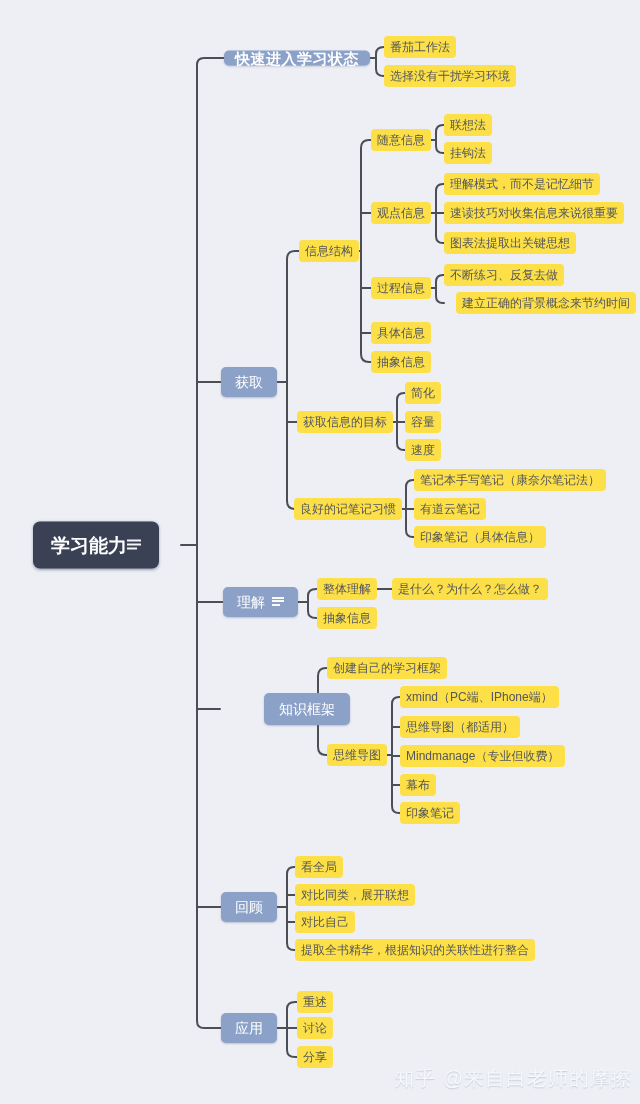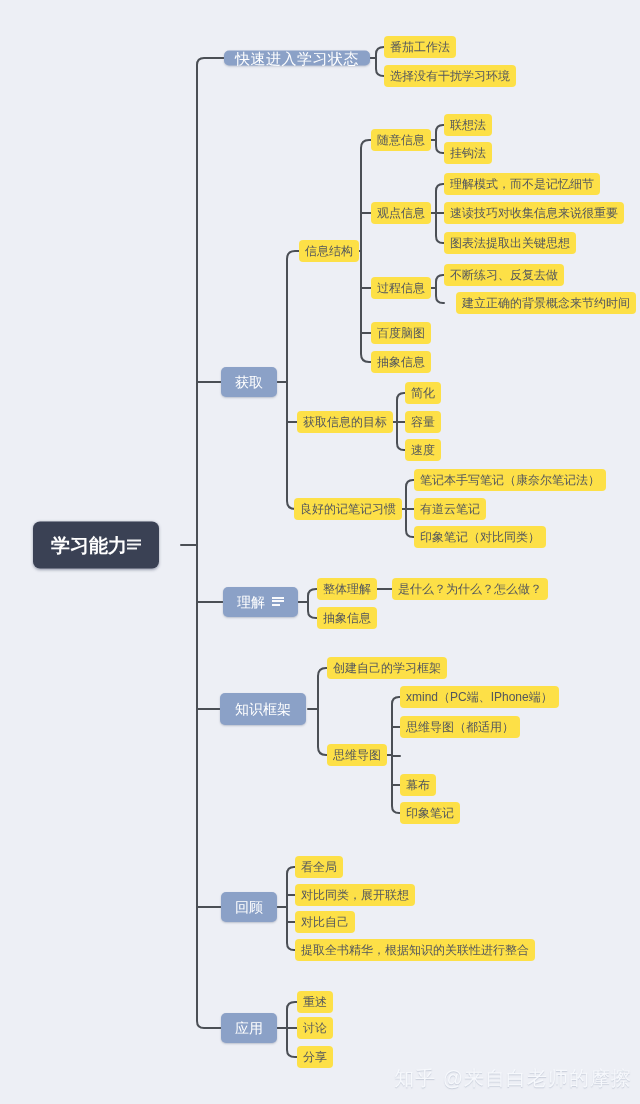--- a/index.html
+++ b/index.html
@@ -18,22 +18,22 @@
     font-size:12px;line-height:1;
     padding:5px 6px;border-radius:4px;
   }
   .branch{
     background:#8ba1c7;color:#ffffff;
     font-size:14px;line-height:1;
     padding:8px 14px;border-radius:5px;
     box-shadow:0 1px 2px rgba(110,122,145,.4);
     display:flex;align-items:center;gap:7px;
   }
-  .branch.big{font-size:15px;font-weight:normal;padding:0 11px;letter-spacing:.5px;}
-  .branch.framework{padding:9px 15px;}
+  .branch.big{font-size:15px;font-weight:bold;padding:0 11px;letter-spacing:.5px;}
+  .branch.framework{padding:9px 15px;margin-left:44px;}
   .root{
     background:#3a4154;color:#ffffff;
     font-size:19px;font-weight:bold;line-height:1;
     padding:14px 18px;border-radius:7px;
     display:flex;align-items:center;gap:0;
     box-shadow:0 1px 3px rgba(55,65,90,.45);
   }
   .notes-icon{
     display:inline-block;position:relative;
     width:14px;height:10px;
@@ -117,41 +117,42 @@
   <div class="node leaf" style="left:371px;top:140px">随意信息</div>
   <div class="node leaf" style="left:444px;top:125px">联想法</div>
   <div class="node leaf" style="left:444px;top:153px">挂钩法</div>
   <div class="node leaf" style="left:371px;top:213px">观点信息</div>
   <div class="node leaf" style="left:444px;top:213px">速读技巧对收集信息来说很重要</div>
   <div class="node leaf" style="left:444px;top:184px">理解模式，而不是记忆细节</div>
   <div class="node leaf" style="left:444px;top:243px">图表法提取出关键思想</div>
   <div class="node leaf" style="left:371px;top:288px">过程信息</div>
   <div class="node leaf" style="left:444px;top:275px">不断练习、反复去做</div>
   <div class="node leaf" style="left:456px;top:303px">建立正确的背景概念来节约时间</div>
-  <div class="node leaf" style="left:371px;top:333px">百度脑图</div>
+  <div class="node leaf" style="left:371px;top:333px">具体信息</div>
   <div class="node leaf" style="left:371px;top:362px">抽象信息</div>
 
   <div class="node leaf" style="left:297px;top:422px">获取信息的目标</div>
   <div class="node leaf" style="left:405px;top:393px">简化</div>
   <div class="node leaf" style="left:405px;top:422px">容量</div>
   <div class="node leaf" style="left:405px;top:450px">速度</div>
 
   <div class="node leaf" style="left:294px;top:509px">良好的记笔记习惯</div>
   <div class="node leaf" style="left:414px;top:480px">笔记本手写笔记（康奈尔笔记法）</div>
   <div class="node leaf" style="left:414px;top:509px">有道云笔记</div>
-  <div class="node leaf" style="left:414px;top:537px">印象笔记（对比同类）</div>
+  <div class="node leaf" style="left:414px;top:537px">印象笔记（具体信息）</div>
 
   <div class="node leaf" style="left:317px;top:589px">整体理解</div>
   <div class="node leaf" style="left:392px;top:589px">是什么？为什么？怎么做？</div>
   <div class="node leaf" style="left:317px;top:618px">抽象信息</div>
 
   <div class="node leaf" style="left:327px;top:668px">创建自己的学习框架</div>
   <div class="node leaf" style="left:327px;top:755px">思维导图</div>
   <div class="node leaf" style="left:400px;top:697px">xmind（PC端、IPhone端）</div>
   <div class="node leaf" style="left:400px;top:727px">思维导图（都适用）</div>
+  <div class="node leaf" style="left:400px;top:756px">Mindmanage（专业但收费）</div>
   <div class="node leaf" style="left:400px;top:785px">幕布</div>
   <div class="node leaf" style="left:400px;top:813px">印象笔记</div>
 
   <div class="node leaf" style="left:295px;top:867px">看全局</div>
   <div class="node leaf" style="left:295px;top:895px">对比同类，展开联想</div>
   <div class="node leaf" style="left:295px;top:922px">对比自己</div>
   <div class="node leaf" style="left:295px;top:950px">提取全书精华，根据知识的关联性进行整合</div>
 
   <div class="node leaf" style="left:297px;top:1002px">重述</div>
   <div class="node leaf" style="left:297px;top:1028px">讨论</div>

